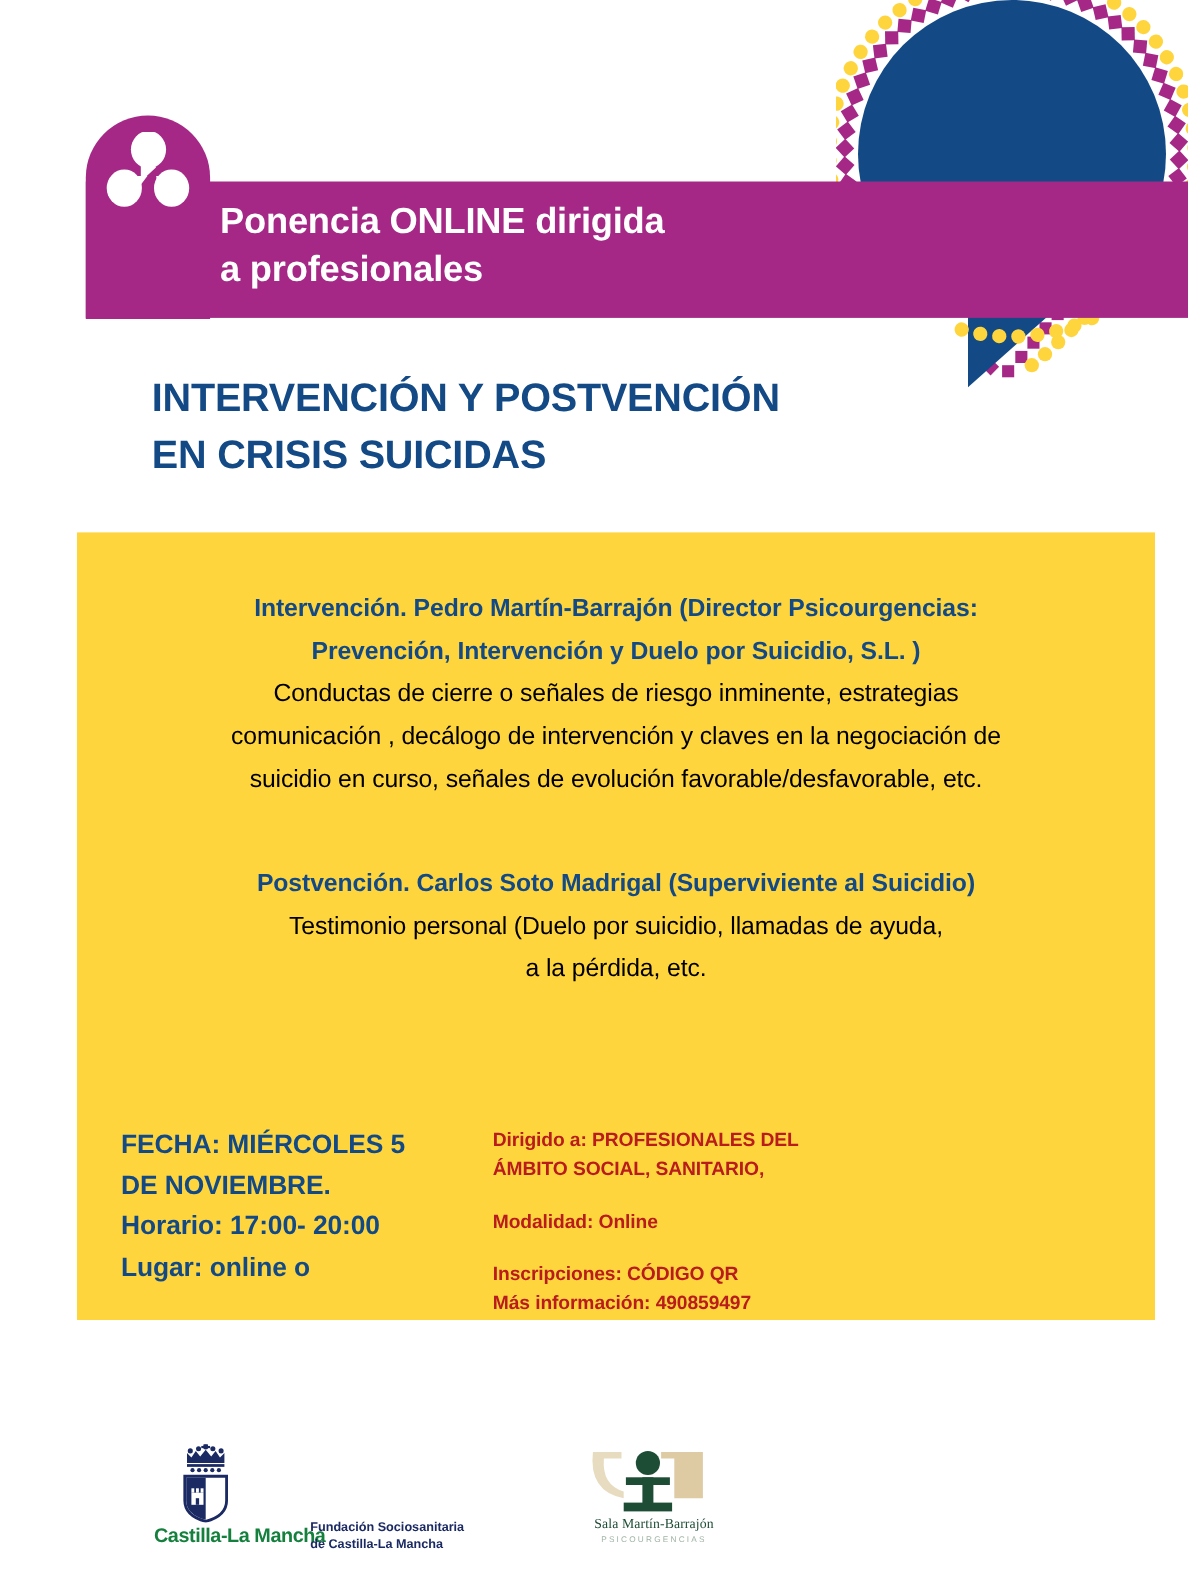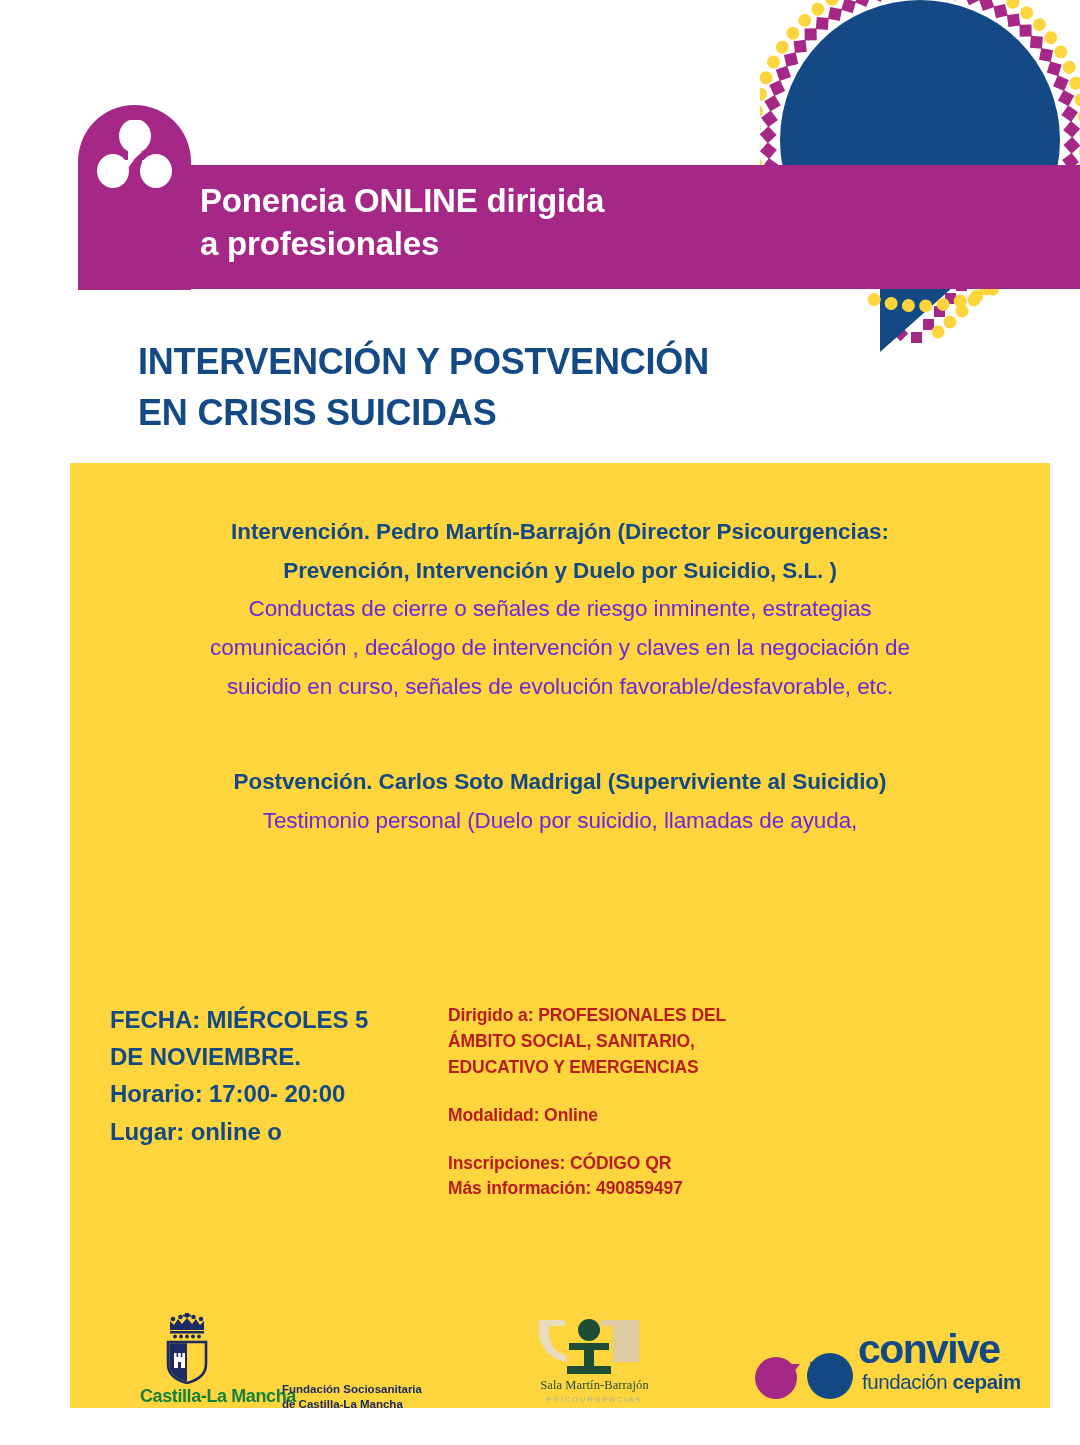--- a/index.html
+++ b/index.html
@@ -83,37 +83,37 @@
     font-weight: bold;
     line-height: 1.42;
     letter-spacing: -0.2px;
     margin-left: 48px;
   }
 
   
   .yellow-panel {
     position: absolute;
     left: 70px;
-    top: 463px;
+    top: 484px;
     width: 980px;
-    height: 945px;
+    height: 716px;
     background: #FFD53E;
     z-index: 4;
   }
 
   .speaker-block { position: absolute; left: 40px; width: 900px; text-align: center; }
   .spk-head {
     color: #134A85;
     font-size: 22.5px;
     font-weight: bold;
     line-height: 1.72;
     letter-spacing: -0.1px;
   }
   .spk-body {
-    color: #6d28d9;
+    color: #000000;
     font-size: 22.5px;
     font-weight: normal;
     line-height: 1.72;
     letter-spacing: -0.1px;
   }
 
   #block-intervencion { top: 50px; }
   #block-postvencion  { top: 300px; }
 
   
@@ -548,35 +548,35 @@
         <div>suicidio en curso, señales de evolución favorable/desfavorable, etc.</div>
       </div>
     </div>
 
     <div class="speaker-block" id="block-postvencion">
       <div class="spk-head">
         <div>Postvención. Carlos Soto Madrigal (Superviviente al Suicidio)</div>
       </div>
       <div class="spk-body">
         <div>Testimonio personal (Duelo por suicidio, llamadas de ayuda,</div>
+        <div>a la pérdida, etc.</div>
       </div>
     </div>
 
     <div class="details-left">
       <div>FECHA: MIÉRCOLES 5</div>
       <div>DE NOVIEMBRE.</div>
       <div>Horario: 17:00- 20:00</div>
       <div>Lugar: online o</div>
     </div>
 
     <div class="details-right">
       <div class="grp">
         <div>Dirigido a: PROFESIONALES DEL</div>
         <div>ÁMBITO SOCIAL, SANITARIO,</div>
-        <div>EDUCATIVO Y EMERGENCIAS</div>
       </div>
       <div class="grp">
         <div>Modalidad: Online</div>
       </div>
       <div class="grp">
         <div>Inscripciones: CÓDIGO QR</div>
         <div>Más información: 490859497</div>
       </div>
     </div>
 
@@ -637,35 +637,16 @@
             <rect x="34" y="27" width="40" height="7"></rect>
             <rect x="49" y="27" width="10" height="25"></rect>
             <rect x="32" y="50" width="44" height="8"></rect>
           </g>
         </svg>
       </div>
       <div class="psi-name">Sala Martín-Barrajón</div>
       <div class="psi-sub">PSICOURGENCIAS</div>
     </div>
 
-    <div class="cpm-logo">
-      <div class="cpm-mark">
-        <svg width="110" height="82" viewBox="0 0 110 82" xmlns="http://www.w3.org/2000/svg">
-          <g>
-
-            <circle cx="50" cy="24" r="23" fill="#FFD53E"></circle>
-            <path d="M 38 40 L 38 58 L 55 42 Z" fill="#FFD53E"></path>
-
-            <circle cx="24" cy="60" r="21" fill="#A52886"></circle>
-            <path d="M 32 46 L 48 46 L 34 64 Z" fill="#A52886"></path>
-
-            <circle cx="78" cy="58" r="23" fill="#134A85"></circle>
-            <path d="M 58 44 L 74 44 L 62 62 Z" fill="#134A85"></path>
-          </g>
-        </svg>
-      </div>
-      <div class="cpm-word">convive</div>
-      <div class="cpm-tag"><span>fundación </span><b>cepaim</b></div>
-    </div>
 
   </div>
 
 </div>
 
 </body></html>

